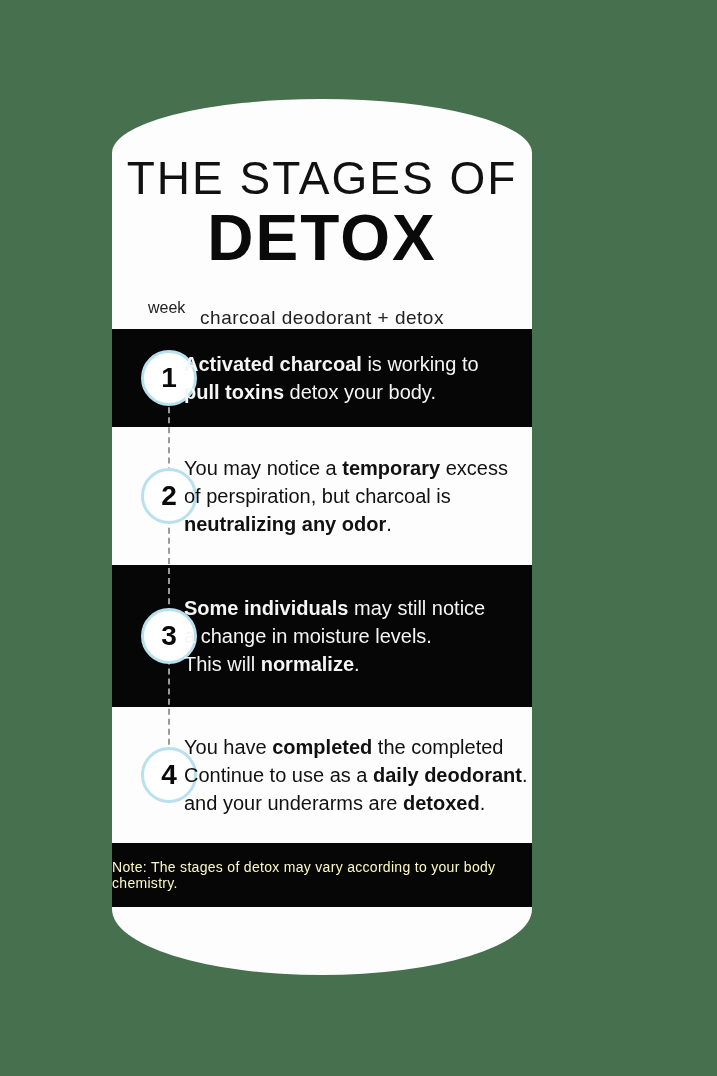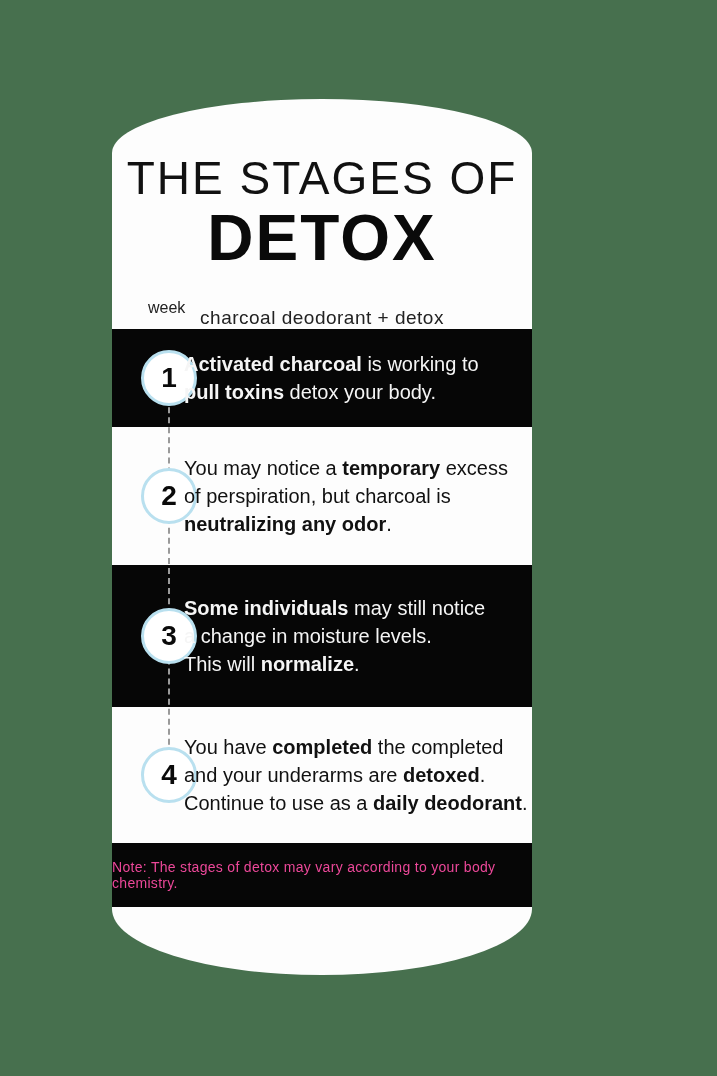--- a/index.html
+++ b/index.html
@@ -41,21 +41,21 @@
     box-sizing:border-box;
   }
   .band-dark{background:#060606;color:#f5f5f5;}
   .band-light{background:transparent;color:#111;}
   .band1{top:230px;height:98px;}
   .band2{top:328px;height:138px;}
   .band3{top:466px;height:142px;}
   .band4{top:608px;height:136px;}
   .note-band{
     position:absolute;left:0;top:744px;width:100%;height:64px;
-    background:#060606;color:#ec4899;
+    background:#060606;color:#fef9c3;
     display:flex;align-items:center;justify-content:flex-end;
   }
   .note-text{font-size:14px;letter-spacing:0.3px;}
   .timeline{
     position:absolute;left:56px;top:278px;height:398px;width:0;
     border-left:2px dashed #9a9a9a;
     z-index:1;
   }
   .stage-circle{
     position:absolute;left:29px;
@@ -114,22 +114,22 @@
         <div class="tline"><span class="b">Some individuals</span><span> may still notice</span></div>
         <div class="tline"><span>a change in moisture levels.</span></div>
         <div class="tline"><span>This will </span><span class="b">normalize</span><span>.</span></div>
       </div>
   </div>
 
   <div class="band band-light band4">
     <div class="stage-circle">4</div>
     <div class="stage-text">
         <div class="tline"><span>You have </span><span class="b">completed</span><span> the completed</span></div>
+        <div class="tline"><span>Continue to use as a </span><span class="b">daily deodorant</span><span>.</span></div>
         <div class="tline"><span>and your underarms are </span><span class="b">detoxed</span><span>.</span></div>
-        <div class="tline"><span>Continue to use as a </span><span class="b">daily deodorant</span><span>.</span></div>
       </div>
   </div>
 
   <div class="note-band">
     <div class="note-text">Note: The stages of detox may vary according to your body chemistry.</div>
   </div>
 
 </div>
 
 </body></html>

